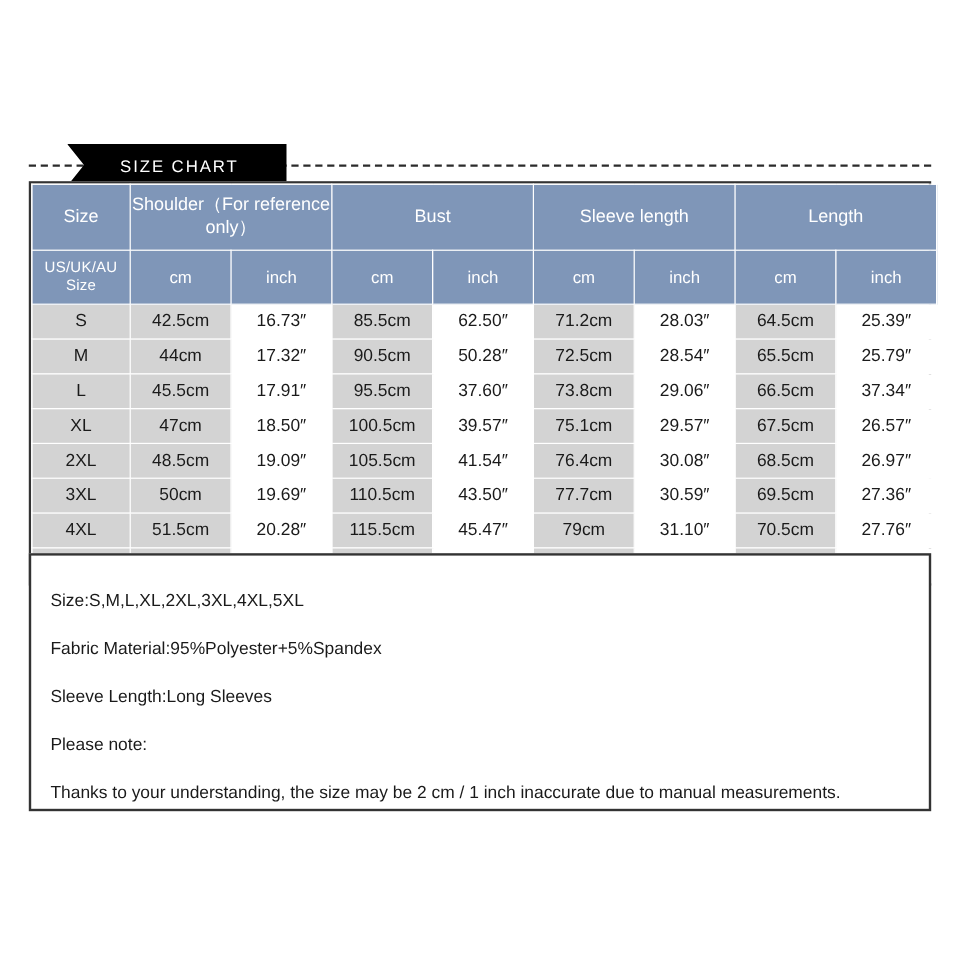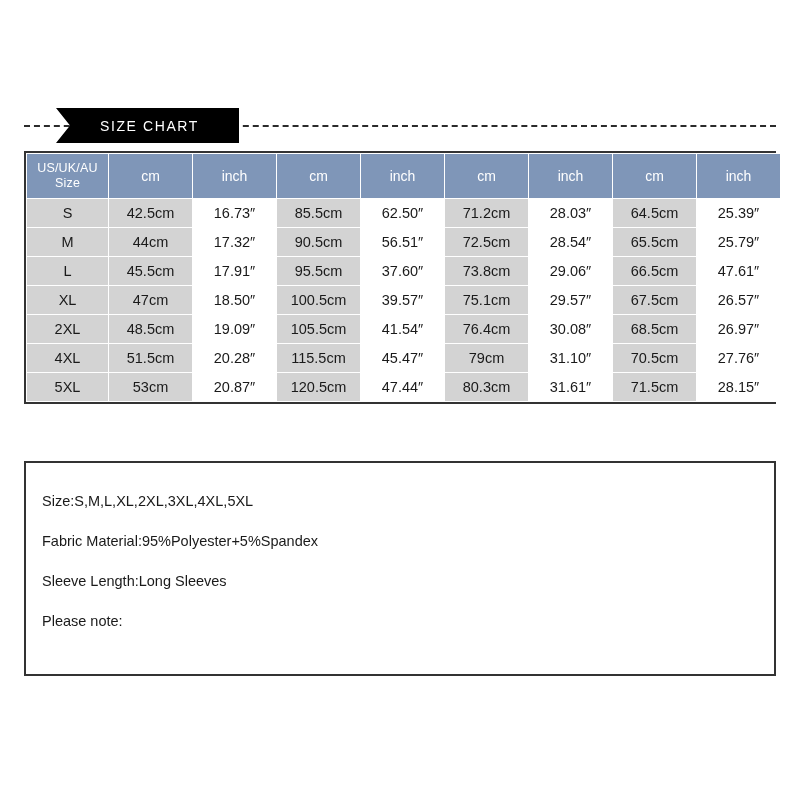--- a/index.html
+++ b/index.html
@@ -18,21 +18,21 @@
     position: relative;
     width: 800px;
     height: 800px;
     background: #ffffff;
   }
 
   
   .banner-wrap {
     position: absolute;
     left: 24px;
-    top: 108px;
+    top: 120px;
     width: 752px;
     height: 36px;
   }
   .banner-line {
     position: absolute;
     left: 0;
     top: 17px;
     width: 752px;
     height: 2px;
     border-top: 2px dashed #2b2b2b;
@@ -162,20 +162,27 @@
         <col class="c-cm">
           <col class="c-inch">
         <col class="c-cm">
           <col class="c-inch">
         <col class="c-cm">
           <col class="c-inch">
         <col class="c-cm">
           <col class="c-inch">
       </colgroup>
       <thead>
+        <tr class="hdr1">
+          <th class="size-col" rowspan="1">Size</th>
+          <th colspan="2">Shoulder（For reference only）</th>
+          <th colspan="2">Bust</th>
+          <th colspan="2">Sleeve length</th>
+          <th colspan="2">Length</th>
+        </tr>
         <tr class="hdr2">
           <th class="small">US/UK/AU Size</th>
           <th>cm</th>
           <th>inch</th>
           <th>cm</th>
           <th>inch</th>
           <th>cm</th>
           <th>inch</th>
           <th>cm</th>
           <th>inch</th>
@@ -191,36 +198,36 @@
           <td class="shade">71.2cm</td>
           <td class="plain">28.03″</td>
           <td class="shade">64.5cm</td>
           <td class="plain">25.39″</td>
         </tr>
         <tr>
           <td class="sizecell">M</td>
           <td class="shade">44cm</td>
           <td class="plain">17.32″</td>
           <td class="shade">90.5cm</td>
-          <td class="plain">56.51″</td>
+          <td class="plain">50.28″</td>
           <td class="shade">72.5cm</td>
           <td class="plain">28.54″</td>
           <td class="shade">65.5cm</td>
           <td class="plain">25.79″</td>
         </tr>
         <tr>
           <td class="sizecell">L</td>
           <td class="shade">45.5cm</td>
           <td class="plain">17.91″</td>
           <td class="shade">95.5cm</td>
           <td class="plain">37.60″</td>
           <td class="shade">73.8cm</td>
           <td class="plain">29.06″</td>
           <td class="shade">66.5cm</td>
-          <td class="plain">47.61″</td>
+          <td class="plain">37.34″</td>
         </tr>
         <tr>
           <td class="sizecell">XL</td>
           <td class="shade">47cm</td>
           <td class="plain">18.50″</td>
           <td class="shade">100.5cm</td>
           <td class="plain">39.57″</td>
           <td class="shade">75.1cm</td>
           <td class="plain">29.57″</td>
           <td class="shade">67.5cm</td>
@@ -231,20 +238,31 @@
           <td class="shade">48.5cm</td>
           <td class="plain">19.09″</td>
           <td class="shade">105.5cm</td>
           <td class="plain">41.54″</td>
           <td class="shade">76.4cm</td>
           <td class="plain">30.08″</td>
           <td class="shade">68.5cm</td>
           <td class="plain">26.97″</td>
         </tr>
         <tr>
+          <td class="sizecell">3XL</td>
+          <td class="shade">50cm</td>
+          <td class="plain">19.69″</td>
+          <td class="shade">110.5cm</td>
+          <td class="plain">43.50″</td>
+          <td class="shade">77.7cm</td>
+          <td class="plain">30.59″</td>
+          <td class="shade">69.5cm</td>
+          <td class="plain">27.36″</td>
+        </tr>
+        <tr>
           <td class="sizecell">4XL</td>
           <td class="shade">51.5cm</td>
           <td class="plain">20.28″</td>
           <td class="shade">115.5cm</td>
           <td class="plain">45.47″</td>
           <td class="shade">79cm</td>
           <td class="plain">31.10″</td>
           <td class="shade">70.5cm</td>
           <td class="plain">27.76″</td>
         </tr>
@@ -261,15 +279,16 @@
         </tr>
       </tbody>
     </table>
   </div>
 
   <div class="notes">
     <p>Size:S,M,L,XL,2XL,3XL,4XL,5XL</p>
     <p>Fabric Material:95%Polyester+5%Spandex</p>
     <p>Sleeve Length:Long Sleeves</p>
     <p>Please note:</p>
+    <p>Thanks to your understanding, the size may be 2 cm / 1 inch inaccurate due to manual measurements.</p>
   </div>
 
 </div>
 
 </body></html>

